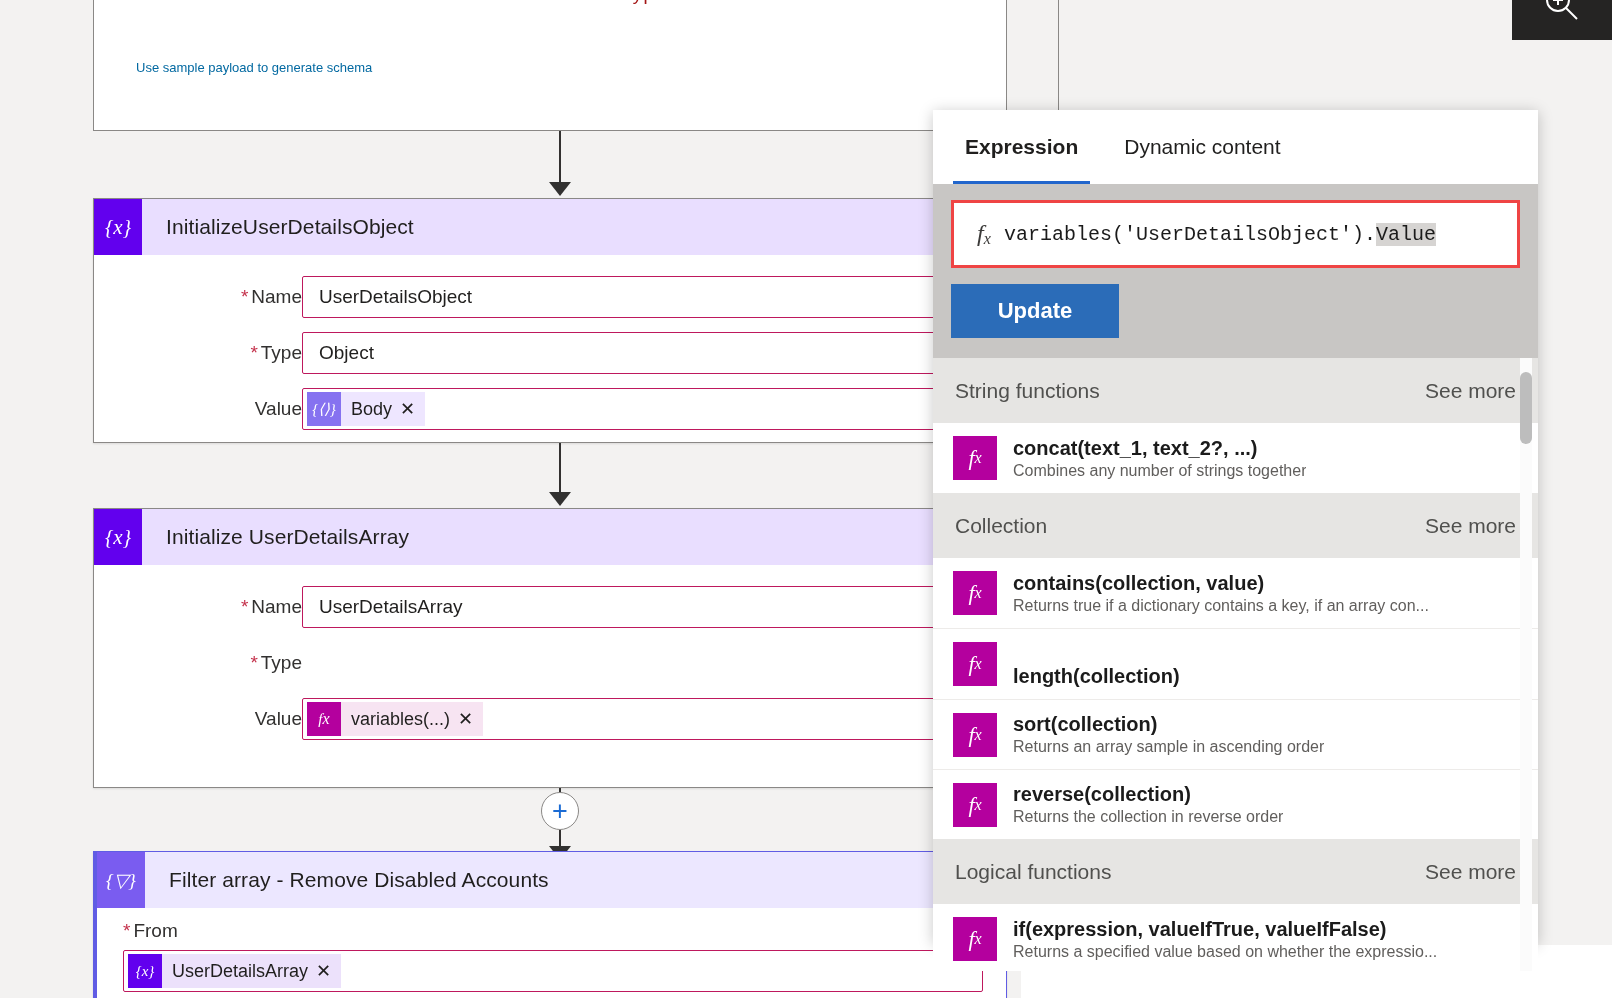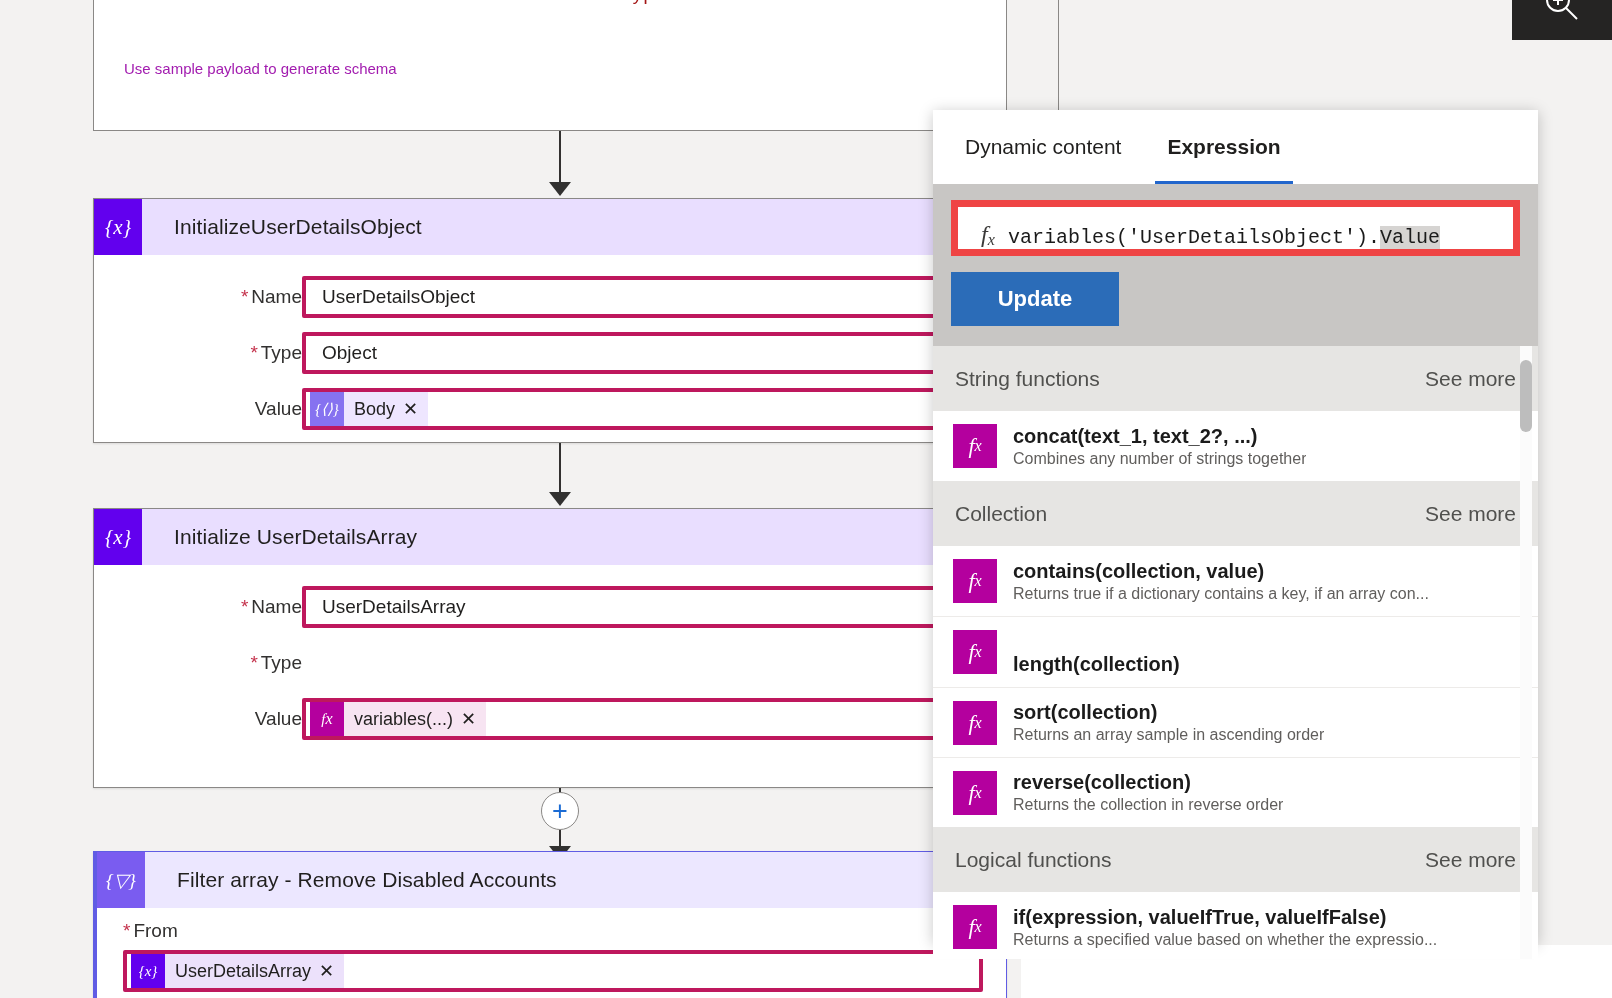--- a/index.html
+++ b/index.html
@@ -38,34 +38,34 @@
   .card-header.filter { background: #ece7ff; }
   .card-icon {
     width: 48px; height: 56px; flex: 0 0 48px;
     background: #6200ee;
     display: flex; align-items: center; justify-content: center;
     color: #ffffff; font-size: 21px; font-style: italic;
     font-family: "Liberation Serif", serif;
   }
   .card-icon.filter-ico { background: #7a5cf0; font-size: 19px; }
   .card-title {
-    margin-left: 32px; font-size: 21px; color: #201f1e;
+    margin-left: 24px; font-size: 21px; color: #201f1e;
     letter-spacing: .1px; white-space: nowrap;
   }
 
   .card-body { padding: 14px 0 16px 0; }
   .field-row { display: flex; align-items: center; height: 56px; }
   .field-label {
     width: 208px; flex: 0 0 208px; padding-left: 26px;
     font-size: 19px; color: #323130; white-space: nowrap; text-align: right;
   }
   .req { color: #c4314b; margin-right: 3px; }
   .field-ctrl {
     flex: 1 1 auto; height: 42px; margin-right: 0;
-    border: 4px solid #be185d; background: #fff; border-radius: 2px;
+    border: 1px solid #be185d; background: #fff; border-radius: 2px;
     display: flex; align-items: center; padding: 0 14px;
     font-size: 19px; color: #201f1e;
   }
   .field-ctrl.plain-pad { padding-left: 16px; }
   .field-ctrl.token-box { padding: 0 0 0 4px; }
 
   
   .token {
     display: inline-flex; align-items: center; height: 34px;
     background: #eee6ff; color: #201f1e; font-size: 18px;
@@ -84,21 +84,21 @@
   .token.var-token .tok-ico { background: #6200ee; }
 
   .adddyn {
     text-align: right; padding: 10px 26px 0 0;
     font-size: 19px; color: #0f4b9b; cursor: pointer; white-space: nowrap;
   }
   .code-line { position: absolute; font-family: "Liberation Mono", monospace; font-size: 19px; white-space: pre; }
   .c-red { color: #a31515; }
 
   .link-blue {
-    position: absolute; font-size: 15px; color: #a21caf; cursor: pointer; white-space: nowrap;
+    position: absolute; font-size: 13px; color: #0369a1; cursor: pointer; white-space: nowrap; margin-left: 12px;
   }
   .panel-top-box {
     position: absolute; left: 93px; top: -66px; width: 914px; height: 197px;
     background:#fff; border:1px solid #8a8886; border-top:none;
   }
 
   
   .connector { position: absolute; width: 2px; background: #323130; }
   .arrowhead {
     position: absolute; width: 0; height: 0;
@@ -125,22 +125,22 @@
     position: relative; height: 74px; display: flex; align-items: center;
     padding: 0 12px; margin-right: 22px; font-size: 21px; color: #201f1e; cursor: pointer;
   }
   .fly-tab.active { font-weight: bold; }
   .fly-tab.active::after {
     content: ""; position: absolute; left: 0; right: 0; bottom: 0;
     height: 3px; background: #2266cc;
   }
   .fly-editor-wrap { background: #c8c6c4; padding: 16px 18px 20px 18px; }
   .fly-input {
-    height: 56px; background: #fff; border: 7px solid #ef4444;
-    display: flex; align-items: flex-end; padding: 0 10px;
+    height: 68px; background: #fff; border: 3px solid #ef4444;
+    display: flex; align-items: center; padding: 0 10px;
   }
   .fx-glyph {
     width: 40px; flex: 0 0 40px; text-align: center;
     font-family: "Liberation Serif", serif; font-style: italic;
     font-size: 24px; color: #3b3a39;
   }
   .fx-sub { font-size: 16px; vertical-align: -3px; }
   .fly-expr {
     font-family: "Liberation Mono", monospace; font-size: 20px; color: #1b1b1b; white-space: pre;
   }
@@ -328,22 +328,22 @@
     </div>
 
     <div class="canvas-divider"></div>
   </div>
 
   <div class="bottom-white"></div>
 
   <div class="flyout">
 
     <div class="fly-tabs">
+      <div class="fly-tab active">Expression</div>
       <div class="fly-tab">Dynamic content</div>
-      <div class="fly-tab active">Expression</div>
     </div>
 
     <div class="fly-editor-wrap">
       <div class="fly-input">
         <span class="fx-glyph">
           <em style="font-style:italic;">f</em><span class="fx-sub" style="font-style:italic;">x</span>
         </span>
         <span class="fly-expr"><span>variables('UserDetailsObject').</span><span class="sel-hl">Value</span></span>
       </div>
       <button class="update-btn">Update</button>

